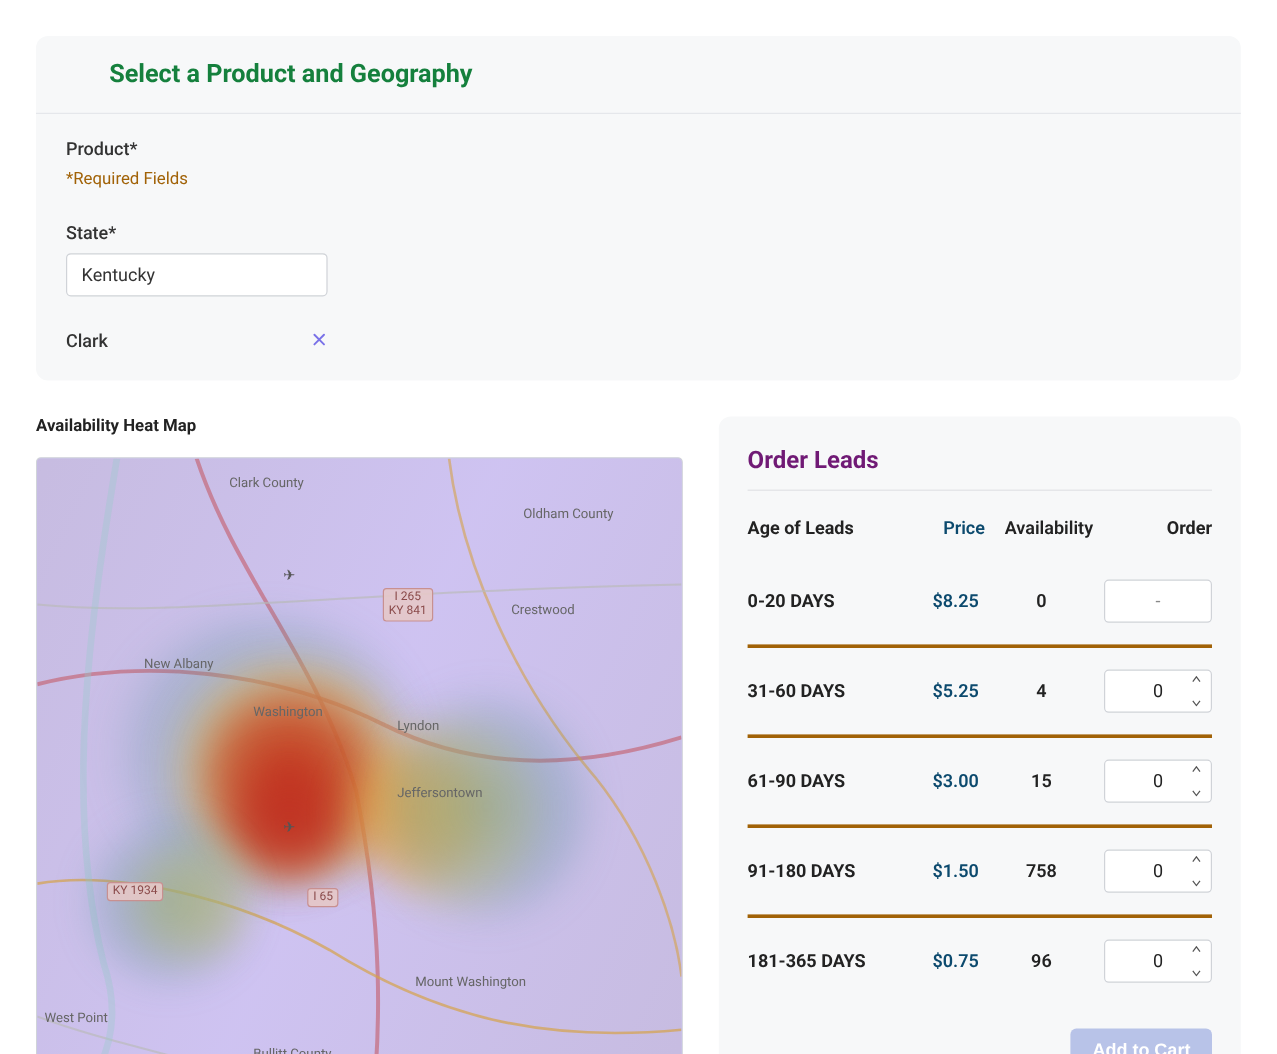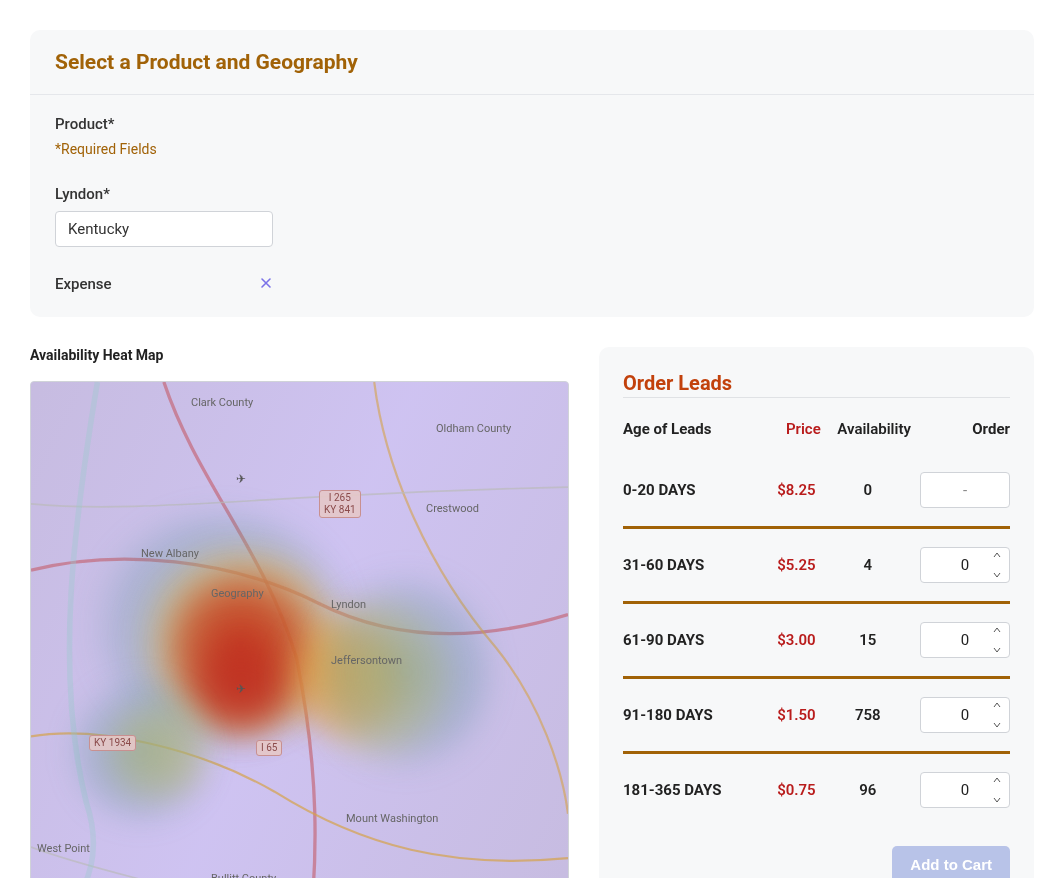--- a/index.html
+++ b/index.html
@@ -16,21 +16,22 @@
     padding: 0;
     margin-bottom: 30px;
   }
   .filter-header {
     padding: 20px 25px;
     border-bottom: 1px solid #e5e7eb;
   }
   .filter-title {
     font-size: 21px;
     font-weight: 700;
-    color: #a16207;
+    color: #15803d;
+    margin-left: 36px;
   }
   .filter-body {
     padding: 20px 25px 24px 25px;
     display: flex;
     gap: 28px;
     align-items: flex-start;
     flex-direction: column;
   }
   .field {
     display: flex;
@@ -140,22 +141,22 @@
   }
   .order-card {
     background: #f7f8f9;
     border-radius: 10px;
     padding: 24px 24px 24px 24px;
     width: 485px;
   }
   .order-title {
     font-size: 20px;
     font-weight: 700;
-    color: #c2410c;
-    padding-bottom: 2px;
+    color: #701a75;
+    padding-bottom: 13px;
     border-bottom: 1px solid #e0e2e5;
     margin-bottom: 14px;
   }
   .leads-header, .leads-row {
     display: grid;
     grid-template-columns: 1.4fr 0.9fr 1.1fr 1fr;
     align-items: center;
     gap: 8px;
   }
   .leads-header {
@@ -167,21 +168,21 @@
   .leads-header .col-price { text-align: right; }
   .leads-header .col-avail { text-align: center; }
   .leads-header .col-order { text-align: right; }
   .leads-row {
     padding: 18px 0;
     border-top: 3px solid #a16207;
     font-size: 15px;
   }
   .leads-row:first-of-type { border-top: none; }
   .col-age { font-weight: 700; color: #222; }
-  .col-price { text-align: right; font-weight: 600; color: #b91c1c;}
+  .col-price { text-align: right; font-weight: 600; color: #0c4a6e;}
   .col-avail { text-align: center; font-weight: 600; color: #222;}
   .col-order { text-align: right; }
   .qty-input {
     width: 90px;
     height: 36px;
     border: 1px solid #d0d3d8;
     border-radius: 4px;
     background: #fff;
     display: inline-flex;
     align-items: center;
@@ -235,29 +236,29 @@
   </div>
   <div class="filter-body">
     <div>
       <div class="field">
         <div class="field-label">Product*</div>
       </div>
       <div class="required-note">*Required Fields</div>
     </div>
 
     <div class="field">
-      <div class="field-label">Lyndon*</div>
+      <div class="field-label">State*</div>
       <div class="text-input">
         <span class="text-input-text">Kentucky</span>
       </div>
     </div>
 
     <div class="field">
       <div class="county-label-row">
-        <div class="field-label">Expense</div>
+        <div class="field-label">Clark</div>
         <span class="close-x">
           <svg width="14" height="14" viewBox="0 0 14 14">
               <path d="M3 3 L11 11 M11 3 L3 11" stroke="#7a72e8" stroke-width="1.6" stroke-linecap="round"></path>
             </svg>
         </span>
       </div>
     </div>
   </div>
 </div>
 
@@ -283,22 +284,22 @@
       <div class="heat red" style="left:150px; top:250px; width:120px; height:110px;"></div>
       <div class="heat orange" style="left:250px; top:230px; width:130px; height:130px;"></div>
       <div class="heat yellow" style="left:270px; top:210px; width:150px; height:170px;"></div>
       <div class="heat teal" style="left:290px; top:190px; width:170px; height:200px;"></div>
       <div class="heat yellow" style="left:70px;  top:320px; width:110px; height:100px;"></div>
       <div class="heat teal" style="left:40px;  top:300px; width:140px; height:140px;"></div>
 
       <div class="map-label" style="left:160px; top:14px;">Clark County</div>
       <div class="map-label" style="left:405px; top:40px;">Oldham County</div>
       <div class="map-label" style="left:395px; top:120px;">Crestwood</div>
-      <div class="map-label" style="left:110px; top:165px;">New Albany</div>
-      <div class="map-label" style="left:180px; top:205px;">Geography</div>
+      <div class="map-label" style="left:89px; top:165px;">New Albany</div>
+      <div class="map-label" style="left:180px; top:205px;">Washington</div>
       <div class="map-label" style="left:300px; top:216px;">Lyndon</div>
       <div class="map-label" style="left:300px; top:272px;">Jeffersontown</div>
       <div class="map-label" style="left:315px; top:430px;">Mount Washington</div>
       <div class="map-label" style="left:6px;   top:460px;">West Point</div>
       <div class="map-label" style="left:180px; top:490px;">Bullitt County</div>
 
       <div class="map-badge" style="left:288px; top:108px; white-space:pre;">I 265
 KY 841</div>
       <div class="map-badge" style="left:58px;  top:353px;">KY 1934</div>
       <div class="map-badge" style="left:225px; top:358px;">I 65</div>

